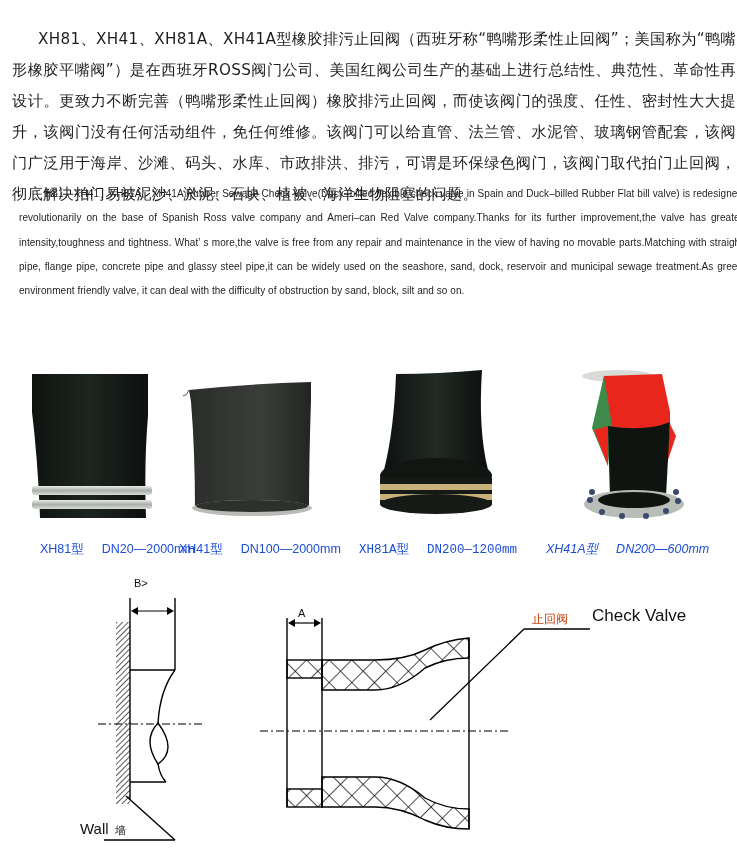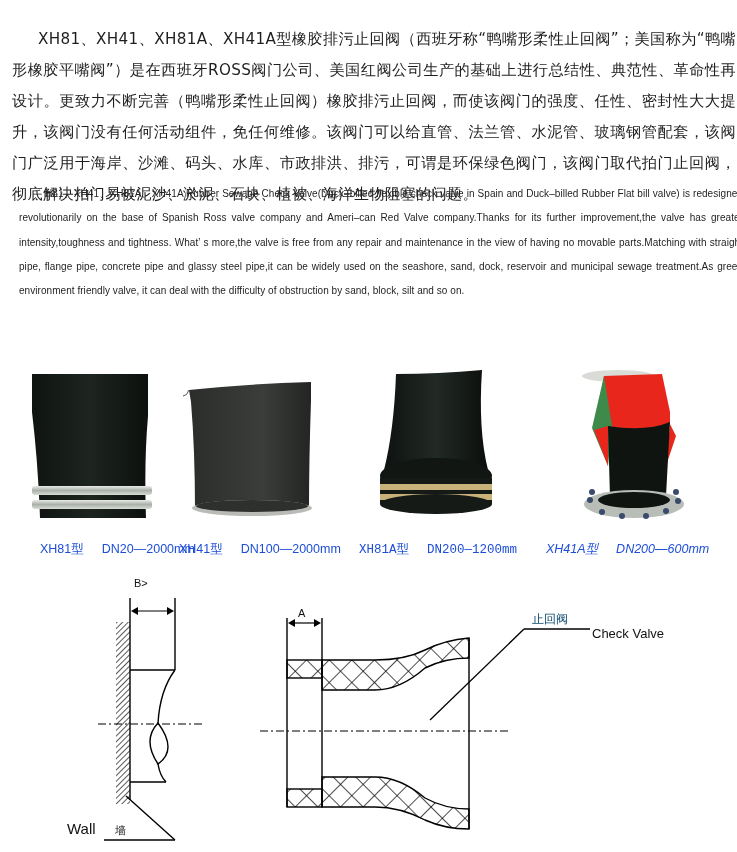--- a/index.html
+++ b/index.html
@@ -139,21 +139,21 @@
     <path d="M158 143 Q142 160 158 184 Q178 170 158 143 Z" stroke="#000" stroke-width="1.4" fill="none"></path>
     <line x1="130" y1="202" x2="166" y2="202" stroke="#000" stroke-width="1.4"></line>
     <path d="M158 184 Q160 196 166 202" stroke="#000" stroke-width="1.4" fill="none"></path>
 
     <line x1="98" y1="144" x2="202" y2="144" stroke="#000" stroke-width="1" stroke-dasharray="8,3,2,3"></line>
 
     <line x1="126" y1="216" x2="175" y2="260" stroke="#000" stroke-width="1.4"></line>
     <line x1="104" y1="260" x2="175" y2="260" stroke="#000" stroke-width="1.4"></line>
   </svg>
   <div class="label" style="left:134px; top:-3px; font-size:11px;">B&gt;</div>
-  <div class="label" style="left:67px; top:240px; font-size:15px;">Wall</div>
+  <div class="label" style="left:80px; top:240px; font-size:15px;">Wall</div>
   <div class="label" style="left:115px; top:243px; font-size:11px;">墙</div>
 </div>
 
 <div class="diagram" style="left:250px; top:580px;">
   <svg width="487" height="272" viewBox="0 0 487 272">
     <defs>
       <pattern id="xhatch" width="16" height="16" patternUnits="userSpaceOnUse" patternTransform="rotate(45)">
         <line x1="0" y1="0" x2="0" y2="16" stroke="#000" stroke-width="1.4"></line>
         <line x1="0" y1="0" x2="16" y2="0" stroke="#000" stroke-width="1.4"></line>
       </pattern>
@@ -172,15 +172,15 @@
     <line x1="40" y1="43" x2="69" y2="43" stroke="#000" stroke-width="1.2"></line>
     <polygon points="38,43 45,39 45,47" fill="#000"></polygon>
     <polygon points="71,43 64,39 64,47" fill="#000"></polygon>
 
     <line x1="10" y1="151" x2="258" y2="151" stroke="#000" stroke-width="1" stroke-dasharray="8,3,2,3"></line>
 
     <line x1="180" y1="140" x2="274" y2="49" stroke="#000" stroke-width="1.3"></line>
     <line x1="274" y1="49" x2="340" y2="49" stroke="#000" stroke-width="1.3"></line>
   </svg>
   <div class="label" style="left:48px; top:27px; font-size:11px;">A</div>
-  <div class="label" style="left:282px; top:31px; font-size:12px; color:#0c4a6e;">止回阀</div>
-  <div class="label" style="left:342px; top:46px; font-size:13px;">Check  Valve</div>
+  <div class="label" style="left:282px; top:31px; font-size:12px; color:#c2410c;">止回阀</div>
+  <div class="label" style="left:342px; top:26px; font-size:17px;">Check  Valve</div>
 </div>
 
 </body></html>

